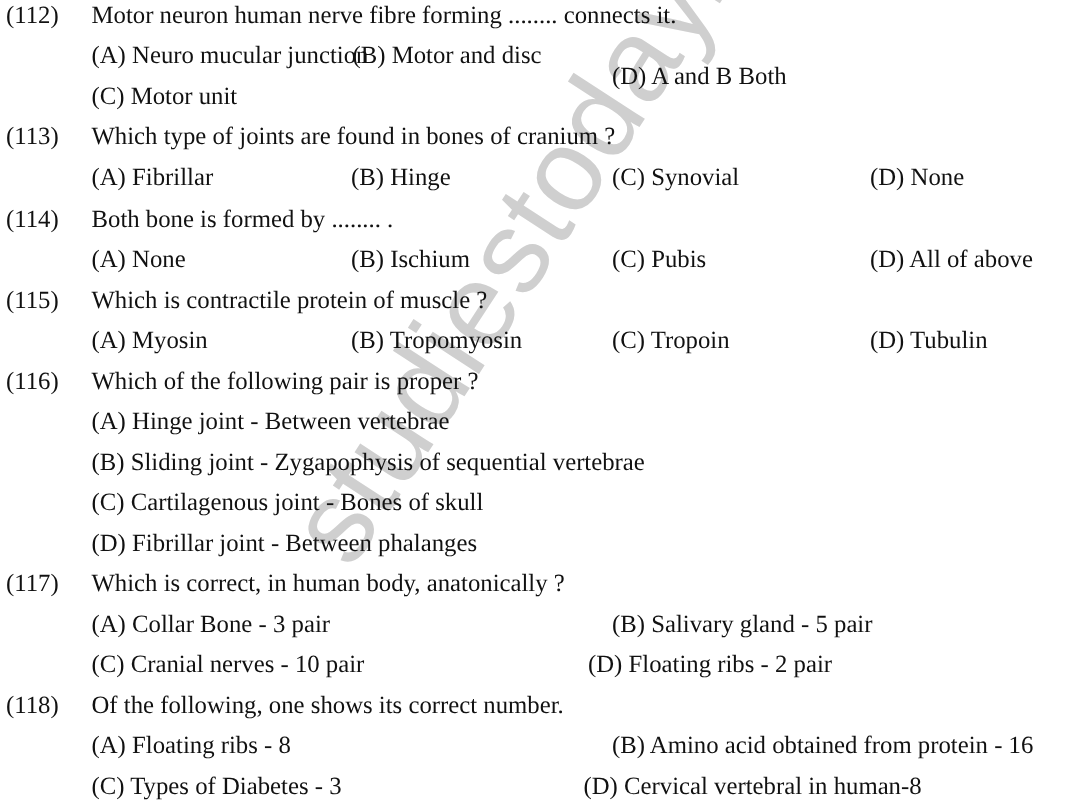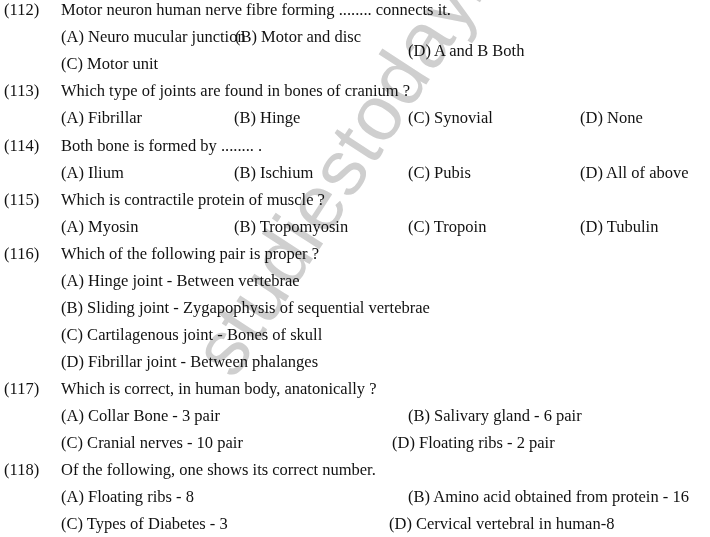--- a/index.html
+++ b/index.html
@@ -42,21 +42,21 @@
     <span class="line q" style="top:81px">Which type of joints  are found in bones of cranium ?</span>
     <span class="opt" style="left:61px;top:108px">(A) Fibrillar</span>
     <span class="opt" style="left:234px;top:108px">(B) Hinge</span>
     <span class="opt" style="left:408px;top:108px">(C) Synovial</span>
     <span class="opt" style="left:580px;top:108px">(D) None</span>
   </div>
 
   <div>
     <span class="line num" style="top:136px">(114)</span>
     <span class="line q" style="top:136px">Both bone is formed by ........ .</span>
-    <span class="opt" style="left:61px;top:163px">(A) Ilium</span>
+    <span class="opt" style="left:61px;top:163px">(A) None</span>
     <span class="opt" style="left:234px;top:163px">(B) Ischium</span>
     <span class="opt" style="left:408px;top:163px">(C) Pubis</span>
     <span class="opt" style="left:580px;top:163px">(D) All of above</span>
   </div>
 
   <div>
     <span class="line num" style="top:190px">(115)</span>
     <span class="line q" style="top:190px">Which is contractile protein of muscle ?</span>
     <span class="opt" style="left:61px;top:217px">(A) Myosin</span>
     <span class="opt" style="left:234px;top:217px">(B) Tropomyosin</span>
@@ -70,21 +70,21 @@
     <span class="opt" style="left:61px;top:271px">(A)  Hinge joint - Between vertebrae</span>
     <span class="opt" style="left:61px;top:298px">(B) Sliding joint - Zygapophysis of sequential vertebrae</span>
     <span class="opt" style="left:61px;top:325px">(C) Cartilagenous joint - Bones of skull</span>
     <span class="opt" style="left:61px;top:352px">(D)  Fibrillar joint - Between phalanges</span>
   </div>
 
   <div>
     <span class="line num" style="top:379px">(117)</span>
     <span class="line q" style="top:379px">Which is correct, in human body, anatonically ?</span>
     <span class="opt" style="left:61px;top:406px">(A) Collar Bone - 3 pair</span>
-    <span class="opt" style="left:408px;top:406px">(B) Salivary gland - 6 pair</span>
+    <span class="opt" style="left:408px;top:406px">(B) Salivary gland - 5 pair</span>
     <span class="opt" style="left:61px;top:433px">(C) Cranial nerves - 10 pair</span>
     <span class="opt" style="left:392px;top:433px">(D) Floating ribs - 2 pair</span>
   </div>
 
   <div>
     <span class="line num" style="top:460px">(118)</span>
     <span class="line q" style="top:460px">Of the following, one shows its correct number.</span>
     <span class="opt" style="left:61px;top:487px">(A) Floating ribs - 8</span>
     <span class="opt" style="left:408px;top:487px">(B) Amino acid obtained from protein - 16</span>
     <span class="opt" style="left:61px;top:514px">(C) Types of Diabetes - 3</span>

